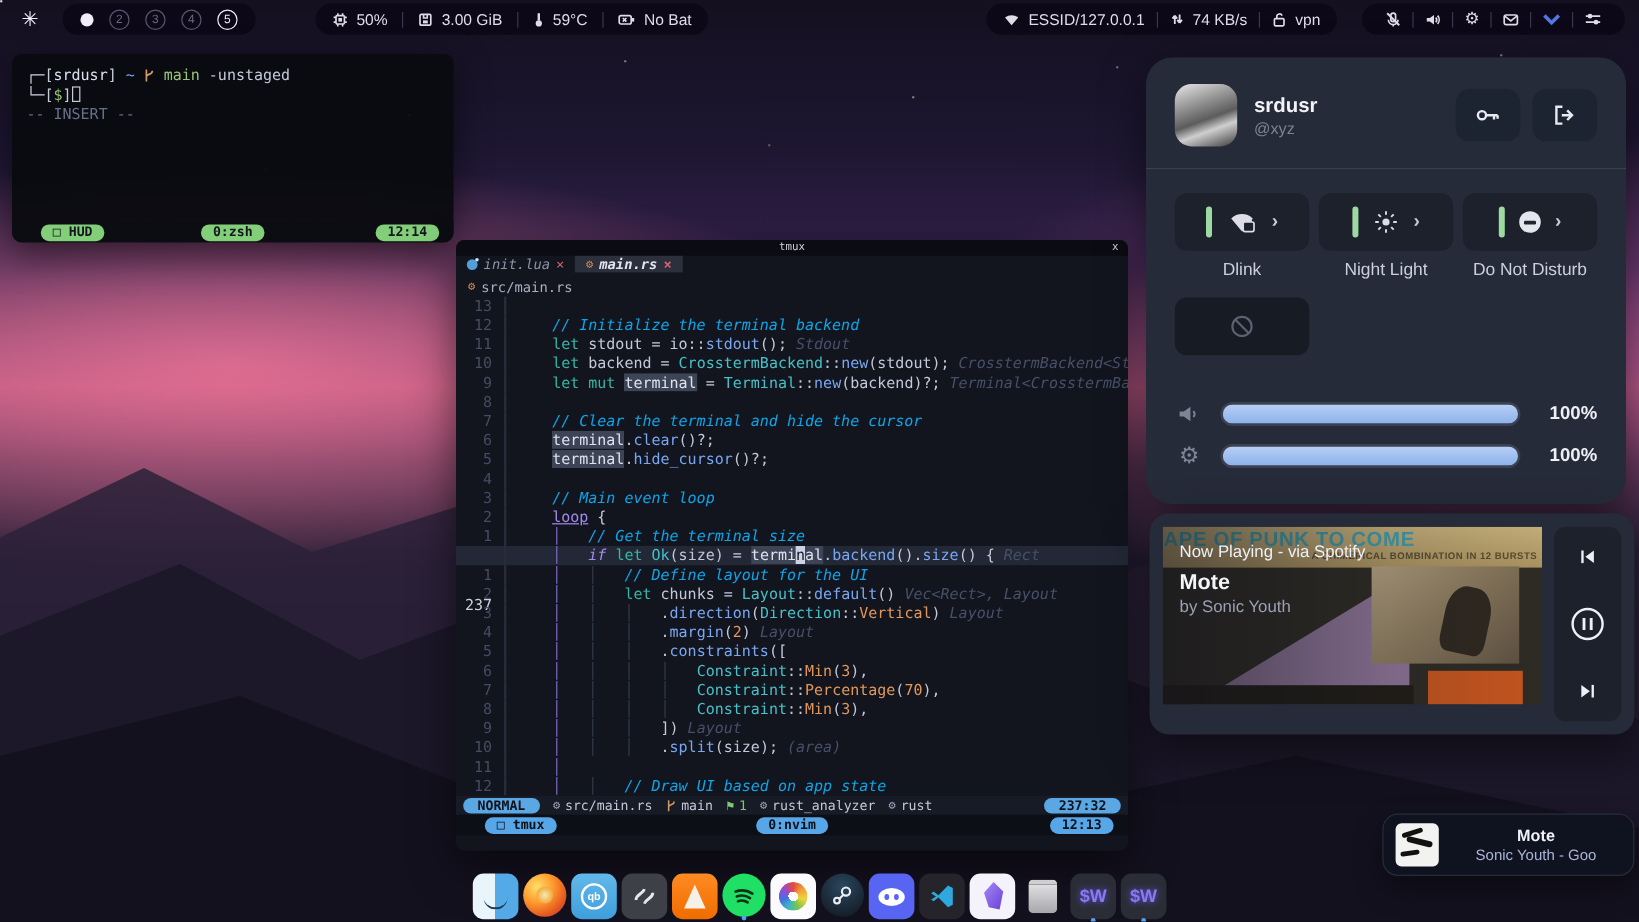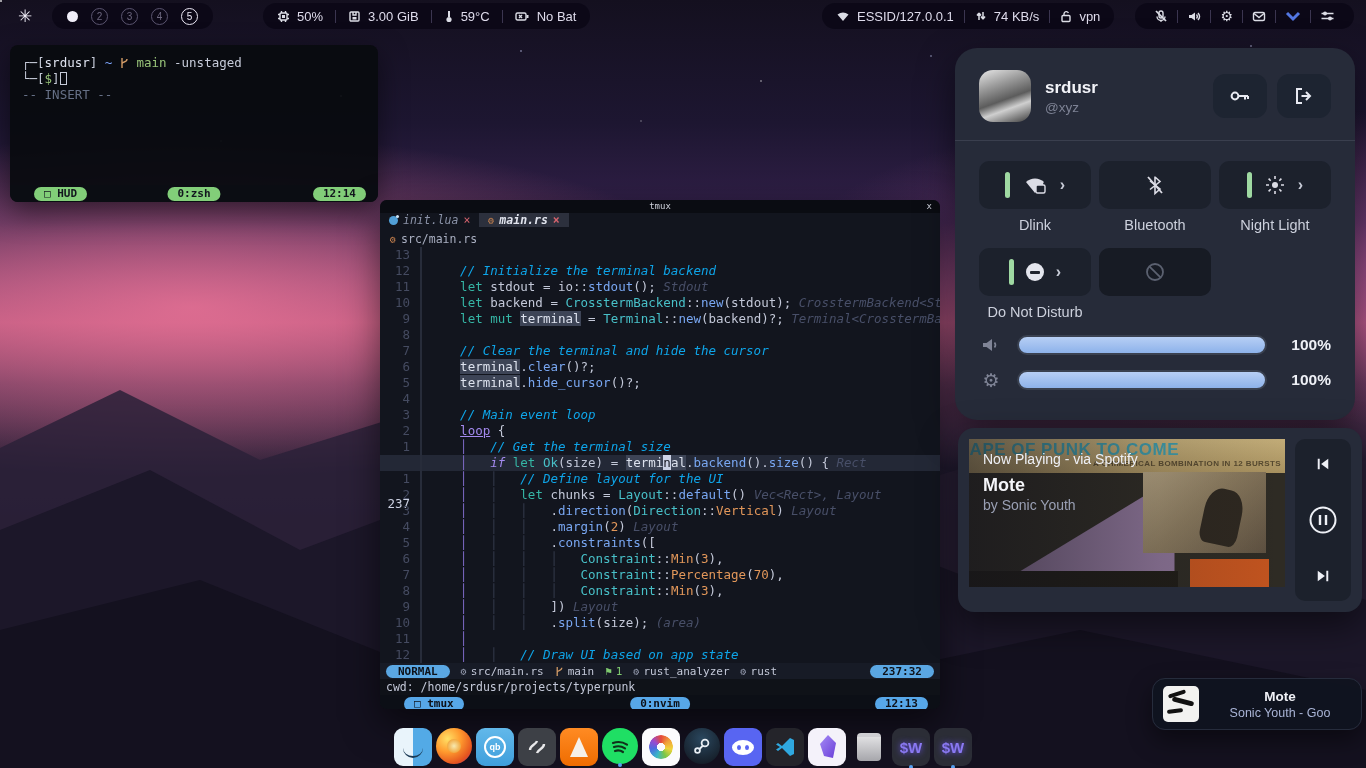--- a/index.html
+++ b/index.html
@@ -386,21 +386,20 @@
         <span class="sl-gear">⚙</span>
         <span>rust_analyzer</span>
       </span>
     <span class="sl-item">
         <span class="sl-gear">⚙</span>
         <span>rust</span>
       </span>
     <span class="spacer"></span>
     <span class="pos-pill">237:32</span>
   </div>
-  <div class="cwdline">cwd: /home/srdusr/projects/typerpunk</div>
   <div class="ed-mux mux-bar blue" style="position:relative;">
     <span class="mux-pill" style="left:24px;"><span>□</span>&nbsp;<span>tmux</span></span>
     <span class="mux-pill" style="left:50%; transform:translateX(-50%);">
         <span>0:nvim</span>
       </span>
     <span class="mux-pill" style="right:12px;">
         <span>12:13</span>
       </span>
   </div>
 </div>
@@ -442,31 +441,20 @@
               <rect x="14" y="10" width="9" height="8" rx="1.5" fill="#1c212c" stroke="#dcdde6" stroke-width="1.4"></rect>
               <path d="M16.5 10V8.5a2 2 0 0 1 4 0V10" stroke-width="1.4"></path>
             </svg>
           </span>
           <span class="tgl-chev">›</span>
         </div>
         <div class="tgl-label">Dlink</div>
       </div>
       <div class="tgl-cell">
         <div class="tgl-btn">
-          <span class="icn">
-            <svg width="20" height="22" viewBox="0 0 20 22" fill="none" stroke="#dcdde6" stroke-width="1.6">
-              <path d="M10 2.5v17l5-4.5-10-8M5 15.5l10-8-5-4.5"></path>
-              <path d="M3 3l14 16" stroke-width="1.8"></path>
-            </svg>
-          </span>
-        </div>
-        <div class="tgl-label">Bluetooth</div>
-      </div>
-      <div class="tgl-cell">
-        <div class="tgl-btn">
           <span class="tgl-ind"></span>
           <span class="icn">
             <svg width="22" height="22" viewBox="0 0 22 22" stroke="#dcdde6" stroke-width="1.6" fill="none">
               <circle cx="11" cy="11" r="3" fill="#dcdde6" stroke="none"></circle>
               <path d="M11 2v3M11 17v3M2 11h3M17 11h3M4.6 4.6l2.1 2.1M15.3 15.3l2.1 2.1M17.4 4.6l-2.1 2.1M6.7 15.3l-2.1 2.1"></path>
             </svg>
           </span>
           <span class="tgl-chev">›</span>
         </div>
         <div class="tgl-label">Night Light</div>

